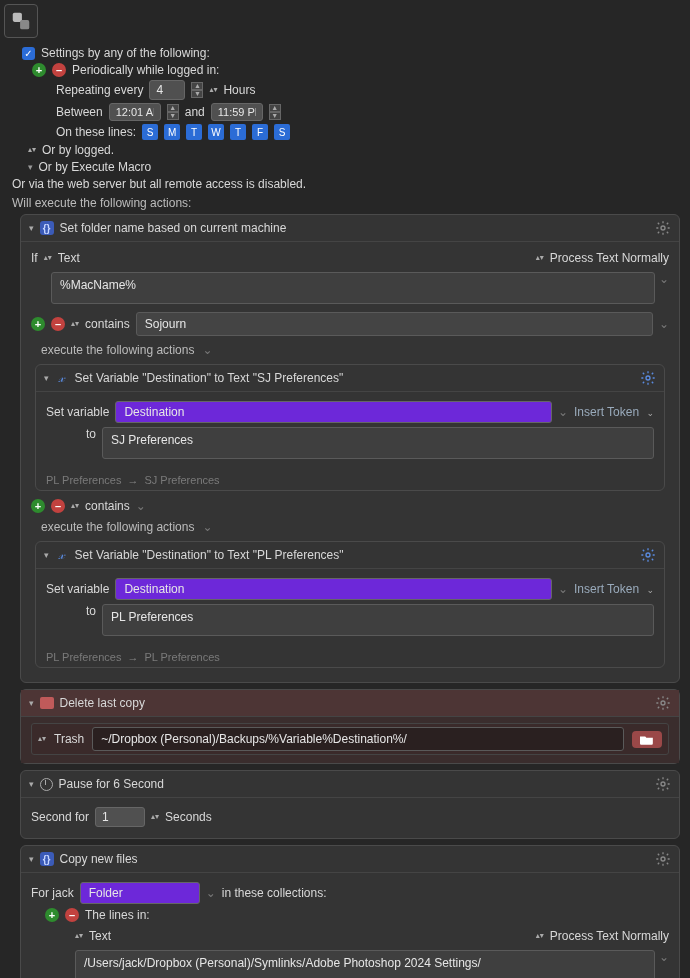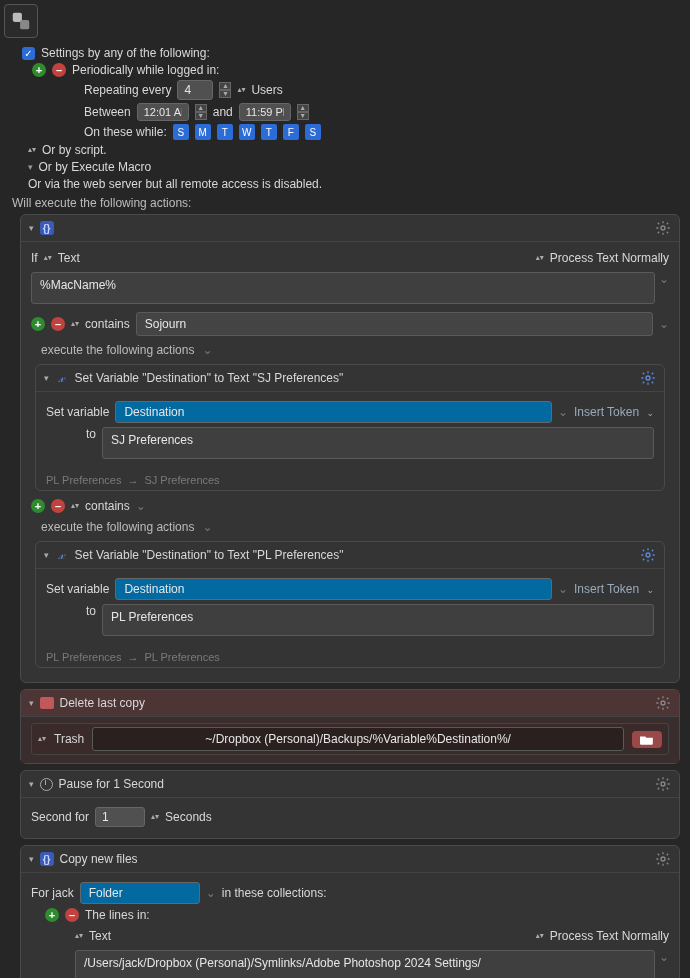--- a/index.html
+++ b/index.html
@@ -19,21 +19,21 @@
     background: #2b2b2b;
     position: relative;
   }
   .app-icon svg { width: 22px; height: 22px; }
   .title-input {
     flex: 1; background: #3a3a3a; border: 1px solid #555; border-radius: 3px;
     color: #e6e6e6; padding: 5px 8px; font-size: 12px;
   }
   .row { display: flex; align-items: center; gap: 6px; margin: 3px 0; }
   .indent1 { margin-left: 18px; }
-  .indent2 { margin-left: 80px; }
+  .indent2 { margin-left: 52px; }
   .checkbox {
     width: 13px; height: 13px; border-radius: 3px; background: #2b6cd6;
     display: inline-flex; align-items: center; justify-content: center;
     color: #fff; font-size: 10px;
   }
   .add-btn, .rem-btn {
     width: 14px; height: 14px; border-radius: 7px; display: inline-flex;
     align-items: center; justify-content: center; font-size: 11px; font-weight: bold;
     color: #fff; cursor: pointer;
   }
@@ -87,21 +87,21 @@
   .wide-input {
     background: #444; border: 1px solid #5a5a5a; border-radius: 3px;
     color: #e6e6e6; padding: 4px 8px; width: 100%; font-size: 12px;
   }
   .wide-input.dark { background: #3a3a3a; }
   .textarea {
     background: #3f3f3f; border: 1px solid #5a5a5a; border-radius: 3px;
     color: #e6e6e6; padding: 5px 8px; width: 100%; min-height: 32px; font-size: 12px;
   }
   .select-like {
-    background: #0369a1; border: 1px solid #666; border-radius: 3px;
+    background: #6d28d9; border: 1px solid #666; border-radius: 3px;
     color: #e6e6e6; padding: 3px 8px; font-size: 12px; min-width: 120px;
     display: inline-flex; align-items: flex-end; justify-content: space-between;
   }
   .chev { font-size: 9px; color: #aaa; margin-left: 4px; }
   .link-text { color: #9ab; cursor: pointer; }
   .braces-icon {
     width: 14px; height: 14px; border-radius: 3px; background: #3b5bb8;
     display: inline-flex; align-items: center; justify-content: center;
     color: #c6d6ff; font-size: 10px; font-weight: bold;
   }
@@ -166,83 +166,84 @@
   <span>Periodically while logged in:</span>
 </div>
 <div class="row indent2">
   <span>Repeating every</span>
   <input class="num-input" value="4" style="">
   <span class="stepper">
       <span>▲</span>
       <span>▼</span>
     </span>
   <span class="updown">▴▾</span>
-  <span>Users</span>
+  <span>Hours</span>
 </div>
 <div class="row indent2">
   <span>Between</span>
   <input class="time-input" value="12:01 AM" style="">
   <span class="stepper">
       <span>▲</span>
       <span>▼</span>
     </span>
   <span>and</span>
   <input class="time-input" value="11:59 PM" style="">
   <span class="stepper">
       <span>▲</span>
       <span>▼</span>
     </span>
 </div>
 <div class="row indent2">
-  <span>On these while:</span>
+  <span>On these lines:</span>
   <span class="day-btn">S</span>
   <span class="day-btn">M</span>
   <span class="day-btn">T</span>
   <span class="day-btn">W</span>
   <span class="day-btn">T</span>
   <span class="day-btn">F</span>
   <span class="day-btn">S</span>
 </div>
 <div class="row" style="margin-left:24px;">
   <span class="updown">▴▾</span>
-  <span>Or by script.</span>
+  <span>Or by logged.</span>
 </div>
 <div class="row" style="margin-left:24px;">
   <span class="caret-v">▾</span>
   <span>Or by Execute Macro</span>
 </div>
-<div class="row" style="margin-left:24px;">
+<div class="row" style="margin-left:8px;">
   <span>Or via the web server but all remote access is disabled.</span>
 </div>
 
 <div class="section-label">Will execute the following actions:</div>
 
 <div class="action-block">
   <div class="action-title">
     <span class="disclosure">▾</span>
     <span class="braces-icon">{}</span>
+    <span>Set folder name based on current machine</span>
     <span class="gear"><svg viewBox="0 0 24 24" fill="none" stroke="currentColor" stroke-width="2">
           <circle cx="12" cy="12" r="3"></circle>
           <path d="M12 2v3M12 19v3M4.2 4.2l2.1 2.1M17.7 17.7l2.1 2.1M2 12h3M19 12h3M4.2 19.8l2.1-2.1M17.7 6.3l2.1-2.1"></path>
         </svg></span>
   </div>
   <div class="action-body">
     <div class="flex-spread" style="margin-bottom:4px;">
       <div class="row">
         <span>If</span>
         <span class="updown">▴▾</span>
         <span>Text</span>
       </div>
       <div class="row">
         <span class="updown">▴▾</span>
         <span>Process Text Normally</span>
       </div>
     </div>
     <div style="display:flex;gap:4px;">
-      <div class="textarea" style="flex:1;">%MacName%</div>
+      <div class="textarea" style="flex:1;margin-left:20px;">%MacName%</div>
       <span class="dim-chev">⌄</span>
     </div>
 
     <div class="row" style="margin-top:8px;">
       <span class="add-btn">+</span>
       <span class="rem-btn">–</span>
       <span class="updown">▴▾</span>
       <span>contains</span>
       <input class="wide-input" style="flex: 1 1 0%;" value="Sojourn">
       <span class="dim-chev">⌄</span>
@@ -337,35 +338,35 @@
     <span>Delete last copy</span>
     <span class="gear"><svg viewBox="0 0 24 24" fill="none" stroke="currentColor" stroke-width="2">
           <circle cx="12" cy="12" r="3"></circle>
           <path d="M12 2v3M12 19v3M4.2 4.2l2.1 2.1M17.7 17.7l2.1 2.1M2 12h3M19 12h3M4.2 19.8l2.1-2.1M17.7 6.3l2.1-2.1"></path>
         </svg></span>
   </div>
   <div class="action-body" style="background:#3a2d2d;">
     <div class="path-row redbg">
       <span class="updown">▴▾</span>
       <span>Trash</span>
-      <input class="wide-input dark" style="flex: 1 1 0%; background: rgb(42, 32, 32); text-align: center;" value="~/Dropbox (Personal)/Backups/%Variable%Destination%/">
+      <input class="wide-input dark" style="flex: 1 1 0%; background: rgb(42, 32, 32);" value="~/Dropbox (Personal)/Backups/%Variable%Destination%/">
       <span class="pill red">
           <svg viewBox="0 0 24 18">
             <path d="M2 4h7l2 2h11v10a2 2 0 0 1-2 2H2a2 2 0 0 1-2-2V4z"></path>
           </svg>
         </span>
     </div>
   </div>
 </div>
 
 <div class="action-block">
   <div class="action-title">
     <span class="disclosure">▾</span>
     <span class="clock-icon"></span>
-    <span>Pause for 1 Second</span>
+    <span>Pause for 6 Second</span>
     <span class="gear"><svg viewBox="0 0 24 24" fill="none" stroke="currentColor" stroke-width="2">
           <circle cx="12" cy="12" r="3"></circle>
           <path d="M12 2v3M12 19v3M4.2 4.2l2.1 2.1M17.7 17.7l2.1 2.1M2 12h3M19 12h3M4.2 19.8l2.1-2.1M17.7 6.3l2.1-2.1"></path>
         </svg></span>
   </div>
   <div class="action-body">
     <div class="row">
       <span>Second for</span>
       <input class="num-input" style="width: 50px;" value="1">
       <span class="updown">▴▾</span>

